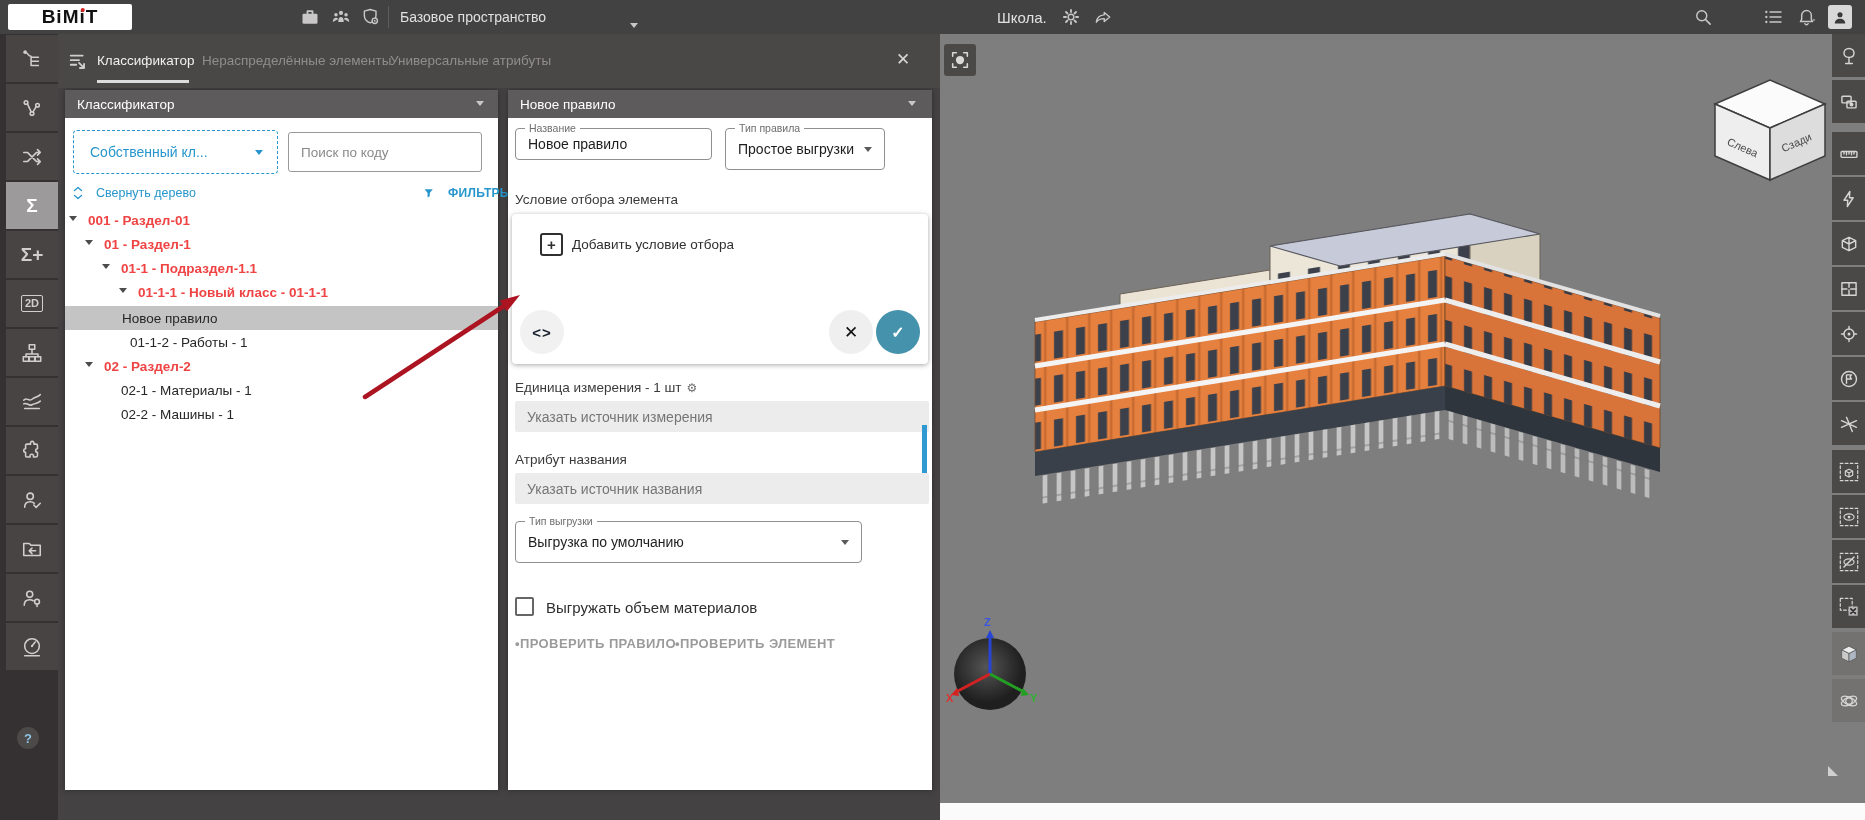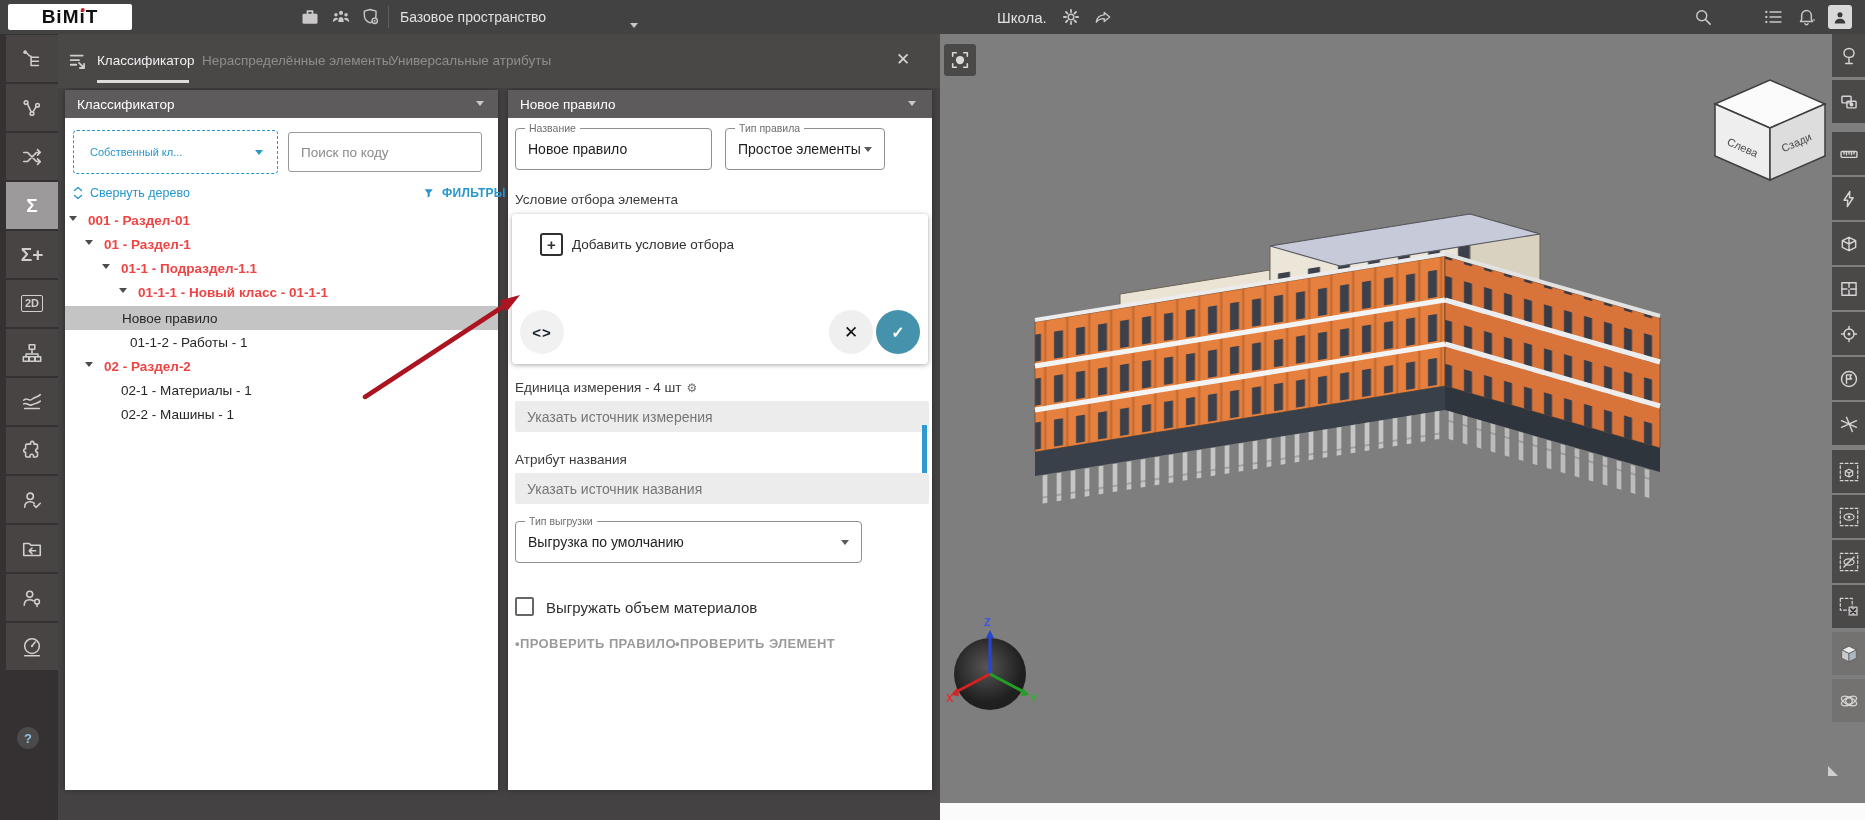--- a/index.html
+++ b/index.html
@@ -31,26 +31,26 @@
   .tab.on{color:#f1f0f0;}
   .tabline{position:absolute;left:39px;top:46px;width:92px;height:3px;background:#dcdcdc;}
   .closex{position:absolute;left:832px;top:12px;width:26px;height:26px;color:#d5d3d3;font-size:17px;display:flex;align-items:center;justify-content:center;cursor:pointer;}
   .menuic{position:absolute;left:10px;top:17px;color:#cfcdcd;}
   
   .panel{background:#fff;box-shadow:0 0 6px rgba(0,0,0,.35);z-index:3;}
   .lpanel{left:65px;top:90px;width:433px;height:700px;}
   .mpanel{left:508px;top:90px;width:424px;height:700px;}
   .phead{position:absolute;left:0;top:0;height:28px;background:#5d5b5b;color:#fff;font-size:13.5px;font-weight:500;display:flex;align-items:center;padding-left:12px;box-sizing:border-box;}
   .phead .car{position:absolute;}
-  .dashedsel{position:absolute;left:8px;top:40px;width:205px;height:44px;border:1.6px dashed #2796cc;border-radius:4px;box-sizing:border-box;color:#2796cc;font-size:11px;display:flex;align-items:center;padding:0 14px 0 16px;cursor:pointer;}
+  .dashedsel{position:absolute;left:8px;top:40px;width:205px;height:44px;border:1.6px dashed #2796cc;border-radius:4px;box-sizing:border-box;color:#2796cc;font-size:14px;display:flex;align-items:center;padding:0 14px 0 16px;cursor:pointer;}
   .dashedsel .car{margin-left:auto;}
   .searchbox{position:absolute;left:223px;top:42px;width:194px;height:40px;box-sizing:border-box;}
   .searchbox input{width:100%;height:100%;box-sizing:border-box;border:1px solid #999;border-radius:3px;padding:0 12px;font-size:13.5px;font-family:inherit;color:#333;outline:none;}
   .searchbox input::placeholder{color:#8a8a8a;}
-  .bluelink{position:absolute;color:#2796cc;font-size:12.5px;display:flex;align-items:center;gap:6px;cursor:pointer;}
+  .bluelink{position:absolute;color:#2796cc;font-size:12.5px;display:flex;align-items:center;gap:12px;cursor:pointer;}
   .trow{position:absolute;left:0;width:433px;height:24px;cursor:pointer;}
   .trow.sel{background:#c4c4c4;}
   .tlabel{position:absolute;top:50%;transform:translateY(-50%);font-size:13.5px;color:#262626;white-space:nowrap;}
   .tlabel.b{font-weight:bold;color:#ef4444;}
   .tcar{position:absolute;top:8px;width:0;height:0;border:4.5px solid transparent;border-top:5.5px solid #4c4c4c;}
   
   .ffield{position:absolute;border:1px solid #8f8f8f;border-radius:4px;background:#fff;box-sizing:border-box;cursor:pointer;}
   .flab{position:absolute;top:-7px;left:9px;background:#fff;padding:0 4px;font-size:10.5px;color:#6e6e6e;white-space:nowrap;}
   .fval{position:absolute;left:12px;top:50%;transform:translateY(-50%);font-size:14px;color:#1d1d1d;white-space:nowrap;}
   .ffield input{position:absolute;inset:0;border:none;outline:none;background:transparent;padding:0 12px;font-size:14px;font-family:inherit;color:#1d1d1d;width:100%;box-sizing:border-box;}
@@ -309,44 +309,44 @@
         <span class="tlabel" style="left:56px">02-2 - Машины - 1</span>
       </div>
   </div>
 
   <div class="abs panel mpanel">
     <div class="phead" style="width:424px">
       <span>Новое правило</span>
       <span class="car" style="right:16px;top:11px"></span>
     </div>
 
-    <div class="ffield" style="left:7px;top:38px;width:197px;height:42px">
+    <div class="ffield" style="left:7px;top:38px;width:197px;height:32px">
       <span class="flab">Название</span>
       <input type="text" value="Новое правило" style="">
     </div>
     <div class="ffield" style="left:217px;top:38px;width:160px;height:42px">
       <span class="flab">Тип правила</span>
-      <span class="fval">Простое элементы</span>
+      <span class="fval">Простое выгрузки</span>
       <span class="car dk"></span>
     </div>
 
     <div class="slab" style="left:7px;top:102px">Условие отбора элемента</div>
 
     <div class="card">
       <div class="addrow">
         <span class="plusbox">+</span>
         <span class="addlbl">Добавить условие отбора</span>
       </div>
       <div class="cbtn codebtn">&lt;&gt;</div>
       <div class="cbtn xbtn">✕</div>
       <div class="cbtn okbtn">✓</div>
     </div>
 
     <div class="slab" style="left:7px;top:290px">
-      <span>Единица измерения - 4 шт</span><span class="gearglyph">⚙</span>
+      <span>Единица измерения - 1 шт</span><span class="gearglyph">⚙</span>
     </div>
     <div class="ginput" style="top:311px">Указать источник измерения</div>
 
     <div class="slab" style="left:7px;top:362px">Атрибут названия</div>
     <div class="ginput" style="top:383px">Указать источник названия</div>
 
     <div class="ffield" style="left:7px;top:431px;width:347px;height:42px">
       <span class="flab">Тип выгрузки</span>
       <span class="fval">Выгрузка по умолчанию</span>
       <span class="car dk"></span>

